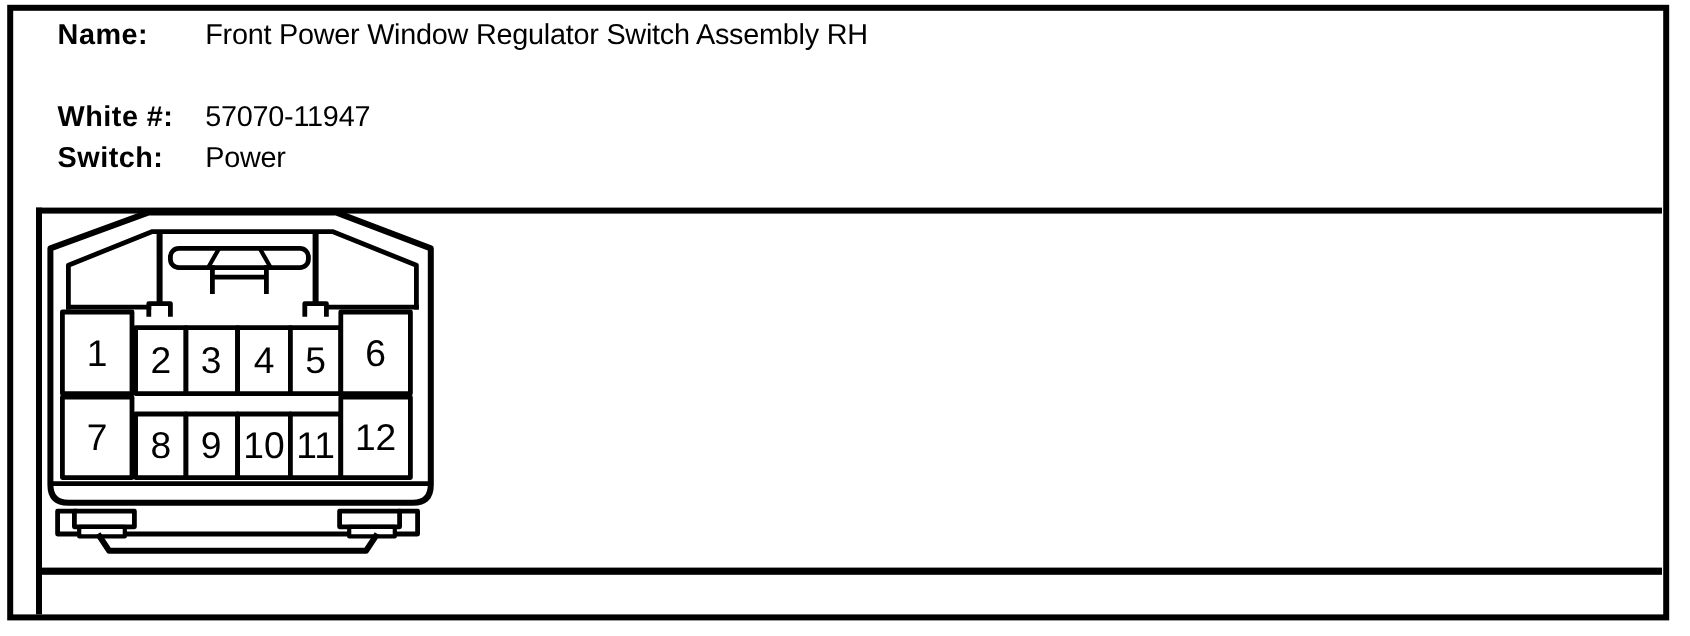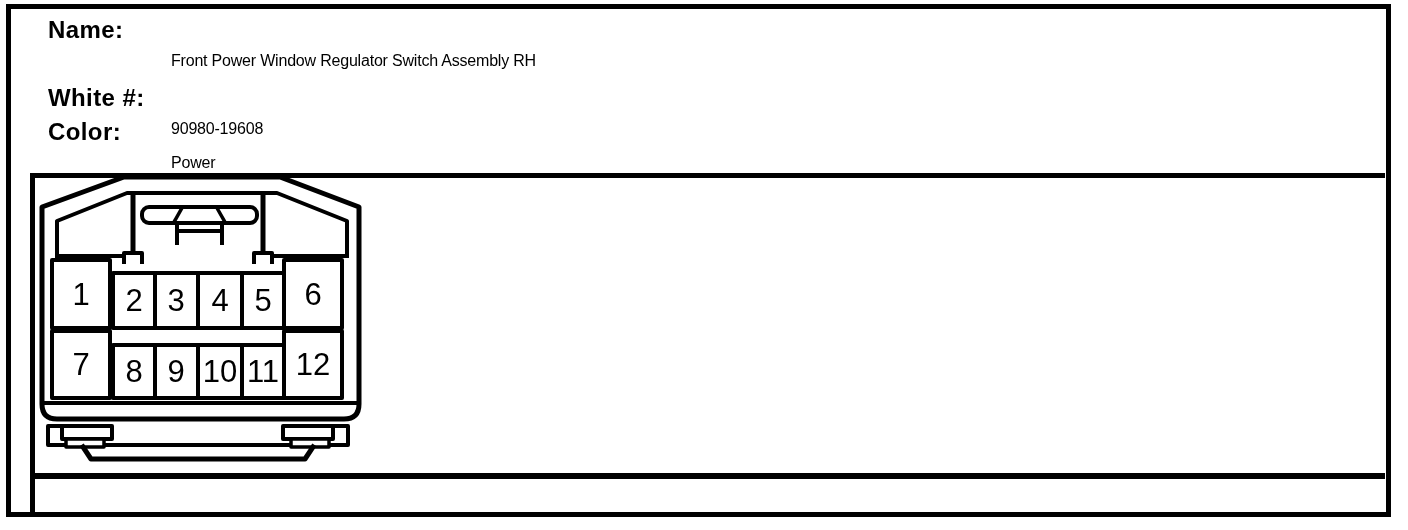--- a/index.html
+++ b/index.html
@@ -23,23 +23,22 @@
   .footer-divider{left:30px;top:473px;width:1355px;height:6px;}
   .fields{position:absolute;left:0;top:0;width:100%;height:173px;}
   .frow{position:absolute;left:16px;width:100%;height:30px;padding-left:41px;}
   .flabel{
     position:absolute;left:32px;
     font-size:24px;font-weight:bold;letter-spacing:0.4px;
     white-space:nowrap;
   }
   .fvalue{
     position:absolute;left:155px;
-    font-size:16px;letter-spacing:-0.2px;
+    font-size:24px;letter-spacing:-0.2px;
     white-space:nowrap;
-    margin-top:36px;
   }
   .connector-svg{position:absolute;left:30px;top:168px;width:345px;height:302px;}
   .pin-num{
     font-family:"Liberation Sans",sans-serif;
     font-size:31px;
     fill:#000;
   }
 </style>
 </head>
 <body>
@@ -48,24 +47,24 @@
 
   <div class="outer-box"></div>
 
   <div class="fields">
     <div class="frow" style="top:16px">
       <span class="flabel">Name:</span>
       <span class="fvalue">Front Power Window Regulator Switch Assembly RH</span>
     </div>
     <div class="frow" style="top:84px">
       <span class="flabel">White #:</span>
-      <span class="fvalue">90980-19608</span>
+      <span class="fvalue">57070-11947</span>
     </div>
     <div class="frow" style="top:118px">
-      <span class="flabel">Color:</span>
+      <span class="flabel">Switch:</span>
       <span class="fvalue">Power</span>
     </div>
   </div>
 
   <div class="hline header-divider"></div>
   <div class="vline column-divider"></div>
   <div class="hline footer-divider"></div>
 
   <div style="position:absolute;left:35px;top:479px;width:1350px;height:33px;"></div>
 

